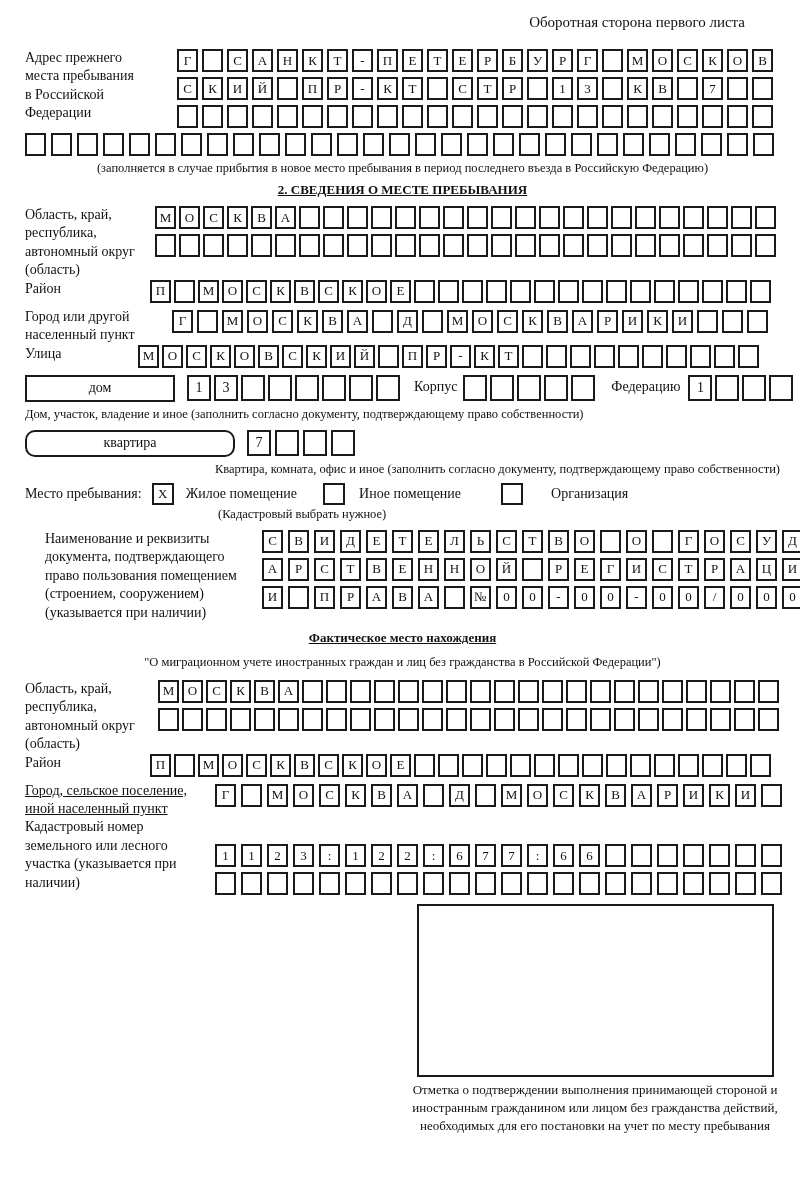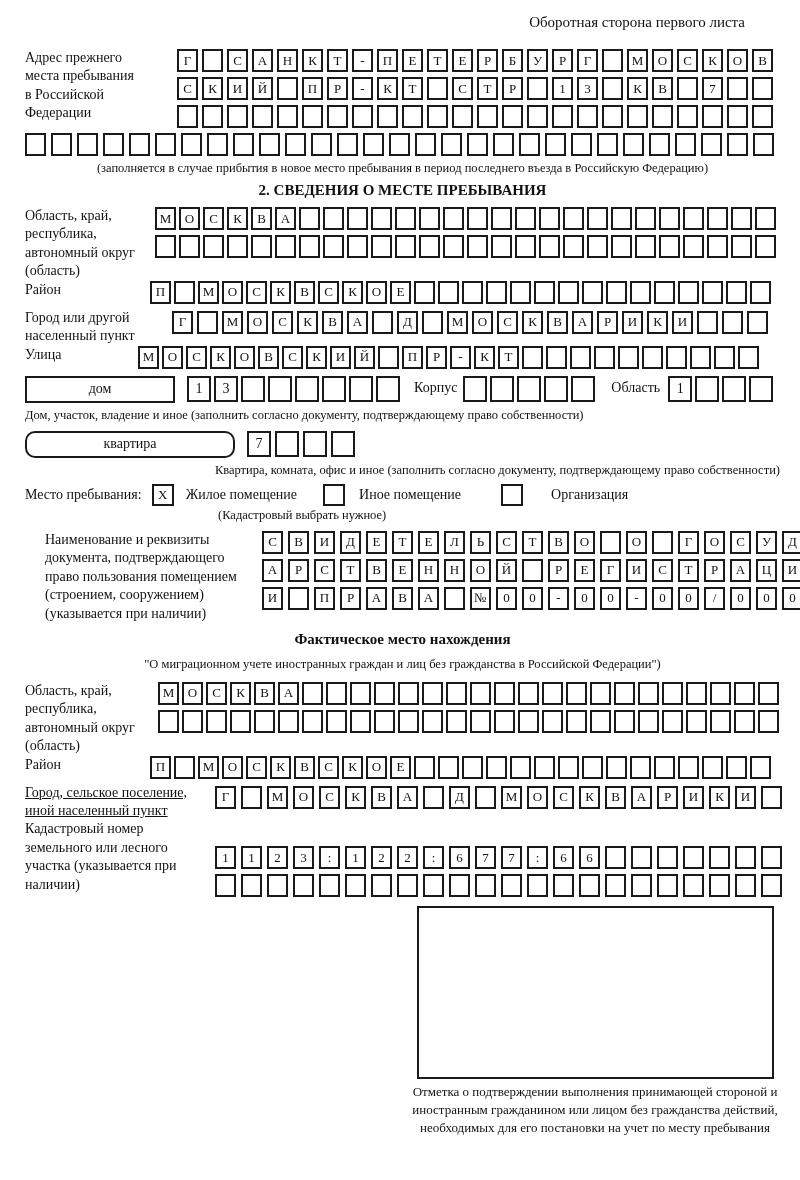--- a/index.html
+++ b/index.html
@@ -21,21 +21,21 @@
     font-size:13px; background:#fff;
   }
   .g24 { gap:4px; }
   .g26 { gap:3px; }
   .g21 { gap:5px; }
   .g22 { gap:5px; }
   .g29 { gap:5px; }
   .big .cell { width:24px; height:26px; font-size:14px; }
 
   .caption { text-align:center; font-size:12.5px; margin:1px 0 6px 0; }
-  .sec-title { text-align:center; font-weight:bold; font-size:15px; margin:4px 0 8px 0; }
+  .sec-title { text-align:center; font-weight:bold; font-size:13px; margin:4px 0 8px 0;text-decoration:underline; }
 
   .namebox {
     border:2px solid #1a1a1a; height:27px; display:flex;
     align-items:center; justify-content:center; font-size:14px; flex-shrink:0;
   }
   .inline-label { font-size:14px; padding-top:4px; flex-shrink:0; }
 
   .chk {
     width:22px; height:22px; border:2px solid #1a1a1a; flex-shrink:0;
     display:flex; align-items:center; justify-content:center; font-size:13px;
@@ -341,21 +341,21 @@
       <span class="cell"></span>
     </div>
   <div class="inline-label" style="margin:0 6px 0 14px;text-align:right;">Корпус</div>
   <div class="cells" style="gap:3px;">
       <span class="cell"></span>
       <span class="cell"></span>
       <span class="cell"></span>
       <span class="cell"></span>
       <span class="cell"></span>
     </div>
-  <div class="inline-label" style="margin:0 8px 0 16px;">Область</div>
+  <div class="inline-label" style="margin:0 8px 0 16px;">Федерацию</div>
   <div class="cells" style="gap:3px;">
       <span class="cell">1</span>
       <span class="cell"></span>
       <span class="cell"></span>
       <span class="cell"></span>
     </div>
 </div>
 <div class="caption" style="text-align:left; margin-bottom:8px;">Дом, участок, владение и иное (заполнить согласно документу, подтверждающему право собственности)</div>
 
 <div class="frow big">

